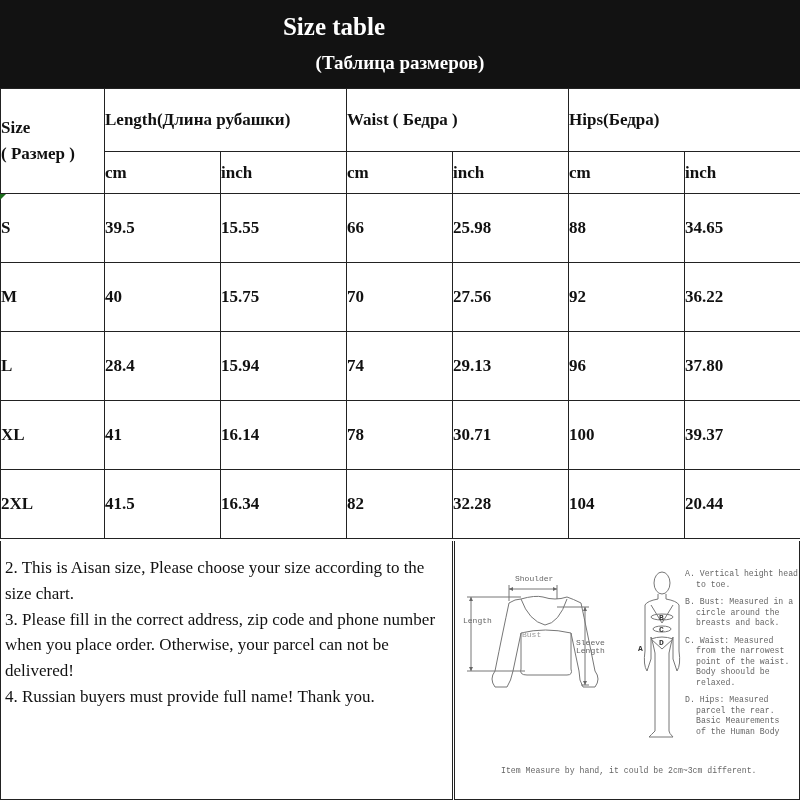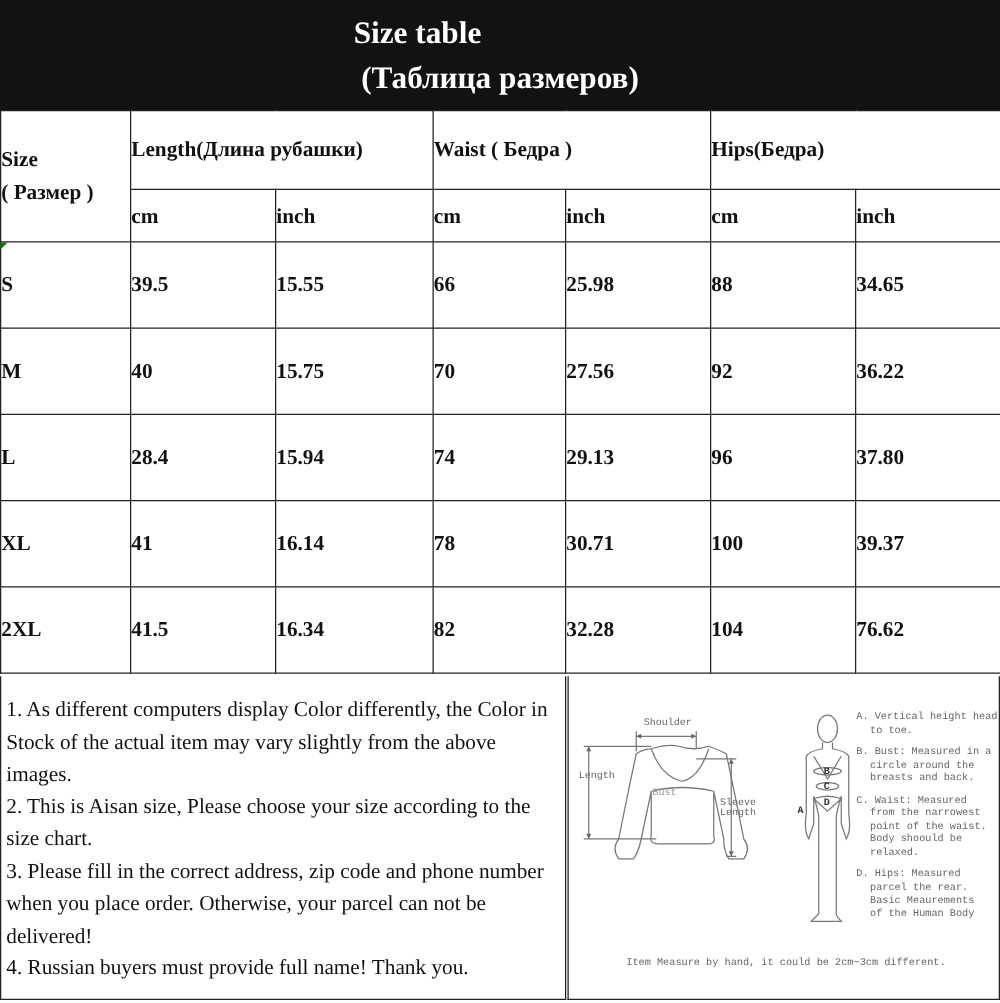--- a/index.html
+++ b/index.html
@@ -1,19 +1,19 @@
 <!DOCTYPE html>
 <html><head>
 <meta charset="utf-8">
 <style>
   html, body { margin:0; padding:0; background:#ffffff; }
   body { width:800px; height:802px; position:relative; overflow:hidden; font-family:"Liberation Serif", serif; color:#111; }
   .header { position:absolute; left:0; top:0; width:800px; height:88px; background:#121212; color:#fff; text-align:center; font-weight:bold; }
   .header .t1 { position:absolute; left:0; width:668px; top:12px; font-size:25px; line-height:30px; }
-  .header .t2 { position:absolute; left:0; width:800px; top:48px; font-size:25px; line-height:30px; }
+  .header .t2 { position:absolute; left:0; width:800px; top:48px; font-size:19px; line-height:30px; }
   table.size { position:absolute; left:0; top:88px; width:800px; border-collapse:collapse; table-layout:fixed; }
   table.size td { border:1.5px solid #222; text-align:left; vertical-align:middle; font-weight:bold; font-size:17px; padding:0; }
   table.size tr.h1 td { height:62px; }
   table.size tr.h2 td { height:41px; }
   table.size tr.row td { height:68px; }
   .sizecell { line-height:26px; }
   .green-mark { position:absolute; left:0; top:194px; width:0; height:0; border-top:6px solid #1a6b1a; border-right:6px solid transparent; }
   .notes { position:absolute; left:0; top:541px; width:453px; height:259px; border:1.5px solid #222; border-top:none; box-sizing:border-box; padding:14px 0 0 4px; font-size:17px; line-height:25.8px; color:#111; }
   .notes p { margin:0; }
   .diagram { position:absolute; left:454px; top:541px; width:346px; height:259px; border:1.5px solid #222; border-top:none; box-sizing:border-box; font-family:Liberation Mono, monospace; color:#555; }
@@ -96,29 +96,28 @@
     <td>100</td>
     <td>39.37</td>
   </tr>
   <tr class="row">
     <td>2XL</td>
     <td>41.5</td>
     <td>16.34</td>
     <td>82</td>
     <td>32.28</td>
     <td>104</td>
-    <td>76.62</td>
+    <td>20.44</td>
   </tr>
 </tbody>
   </table>
 
 <div class="green-mark"></div>
 
 <div class="notes">
-  <p>1. As different computers display Color differently, the Color in Stock of the actual item may vary slightly from the above images.</p>
   <p>2. This is Aisan size, Please choose your size according to the size chart.</p>
   <p>3. Please fill in the correct address, zip code and phone number when you place order. Otherwise, your parcel can not be delivered!</p>
   <p>4. Russian buyers must provide full name! Thank you.</p>
 </div>
 
 <div class="diagram">
   <svg width="346" height="259" viewBox="0 0 346 259">
     <g fill="none" stroke="#777" stroke-width="1">
 
       <path d="M66 58 Q80 54 88 56 Q100 60 112 56 Q118 58 126 62 Q132 90 140 130 Q146 138 140 146 L128 146 Q124 140 124 130 L116 92 L116 128 Q118 134 112 134 L72 134 Q64 134 66 128 L66 92 L58 130 Q56 140 52 146 L40 146 Q34 138 40 130 Q48 90 54 62 Q60 58 66 58 Z"></path>

